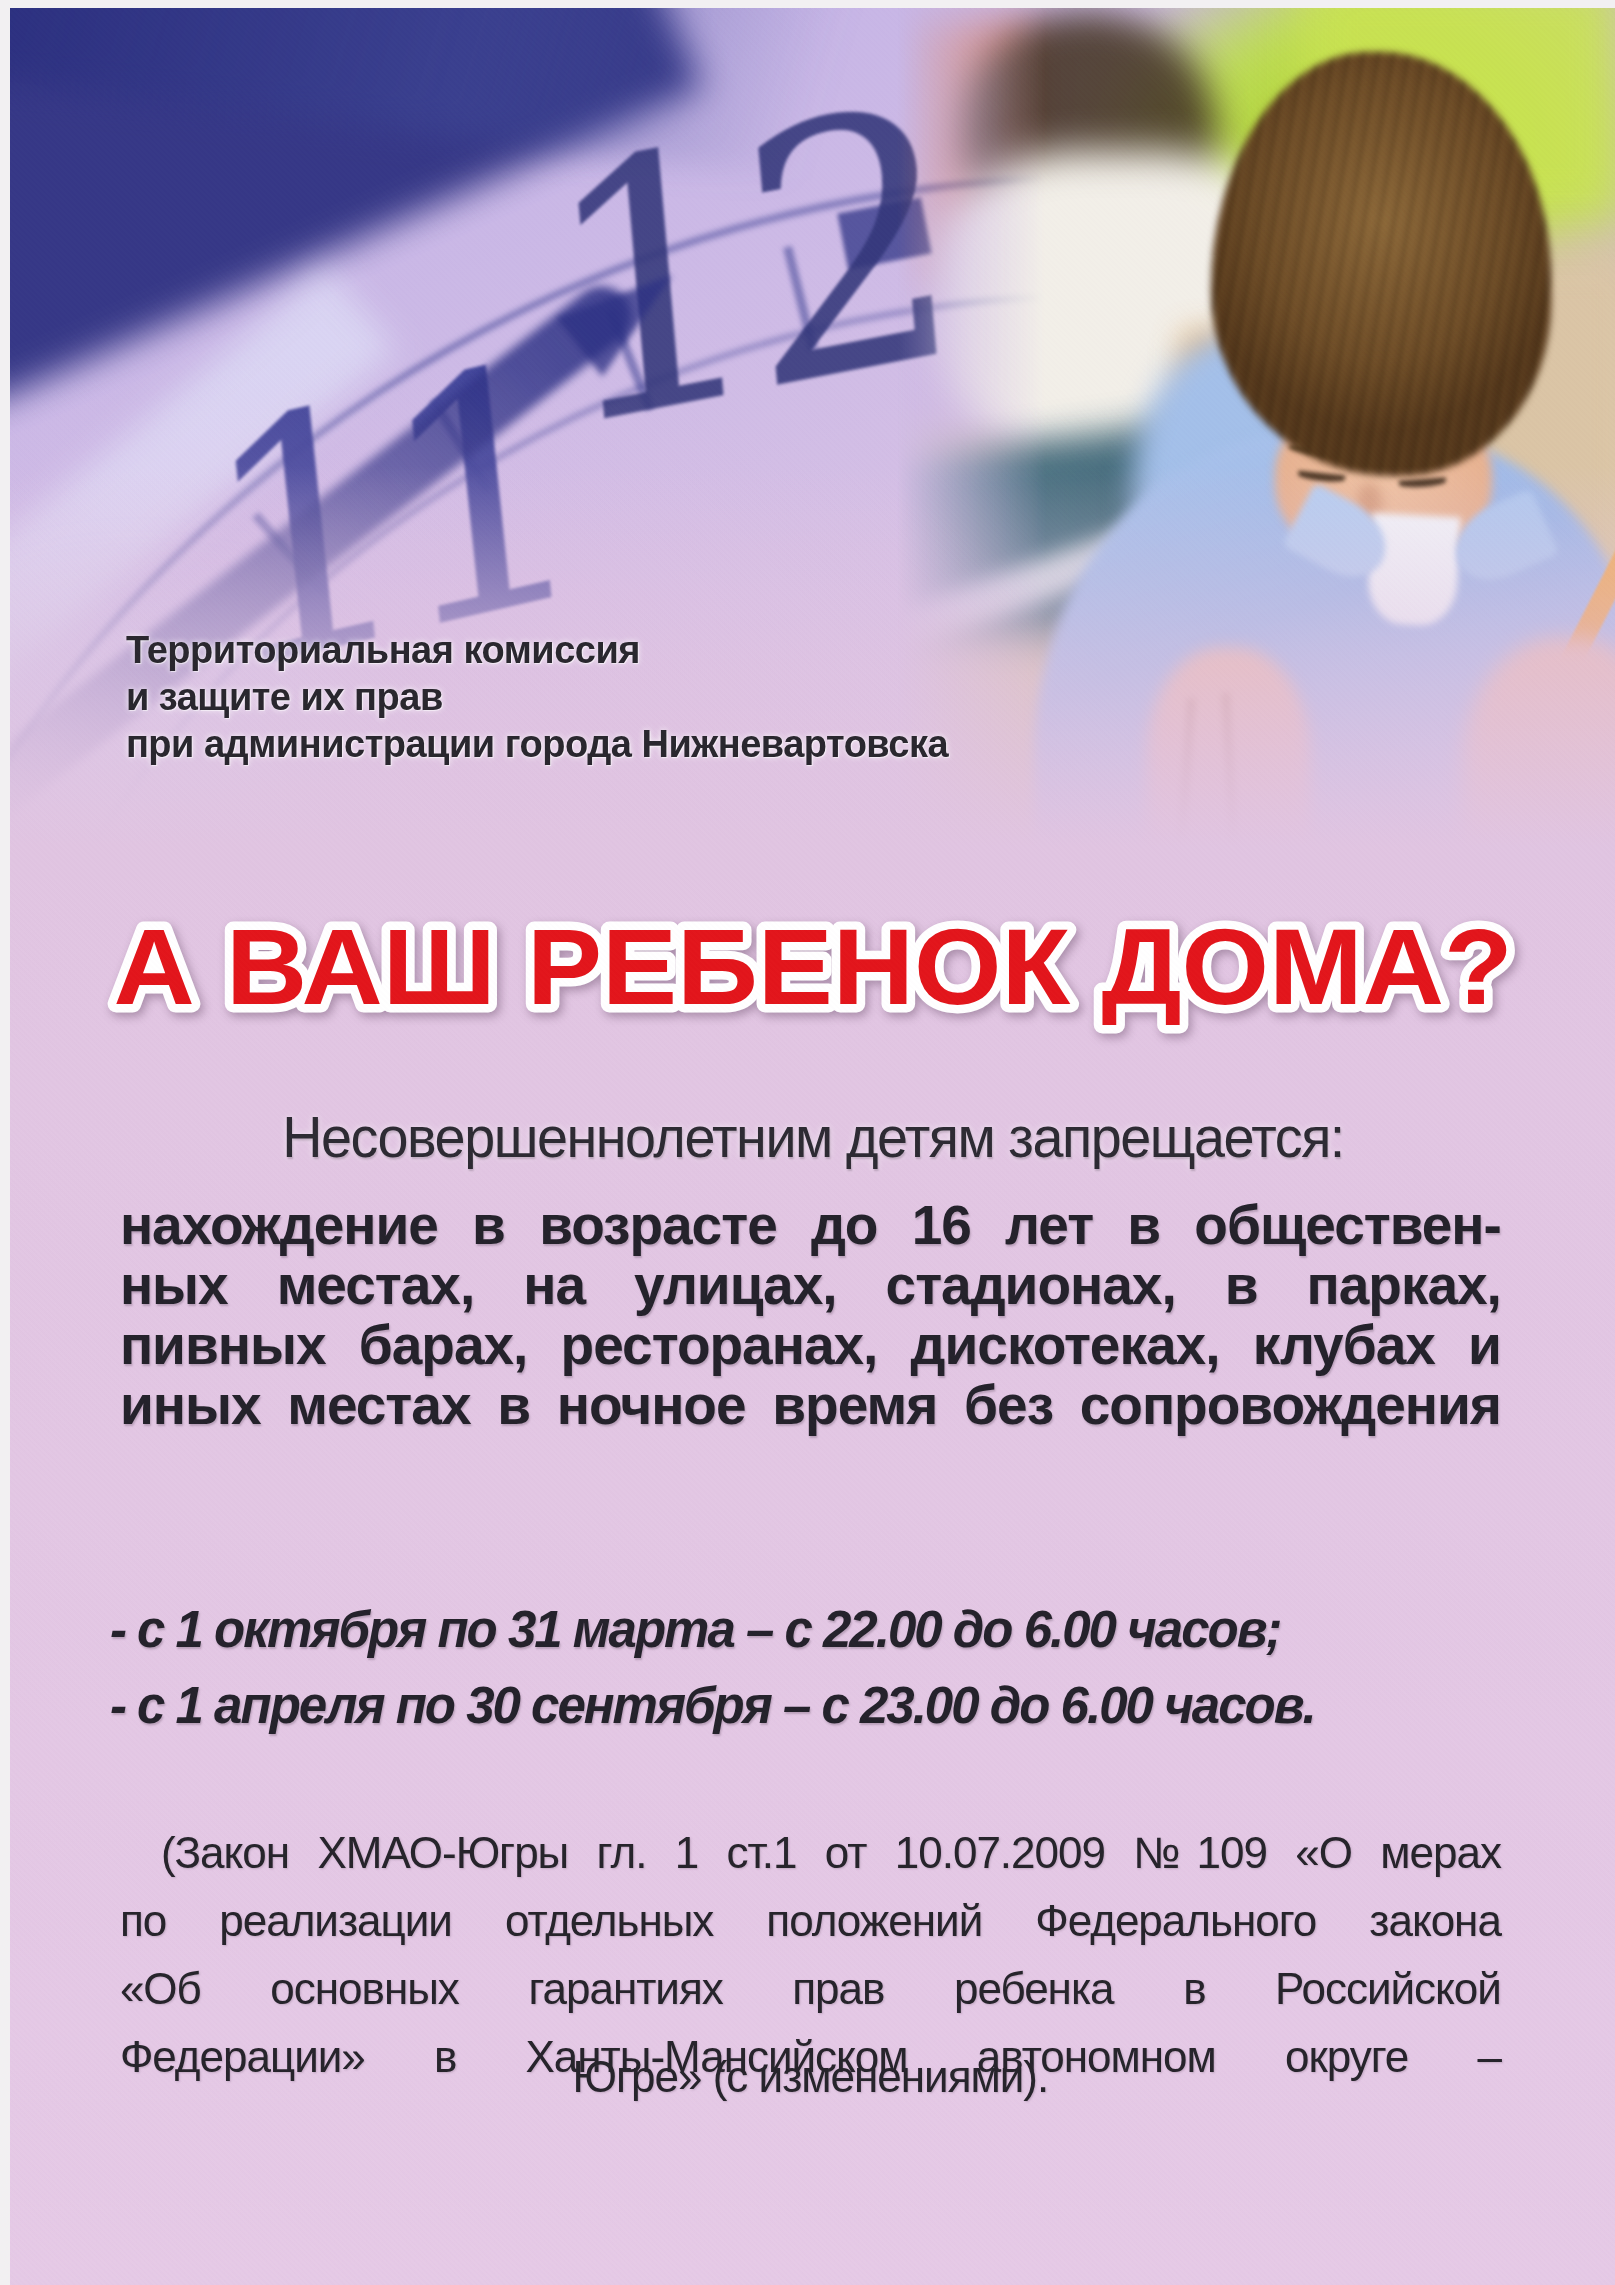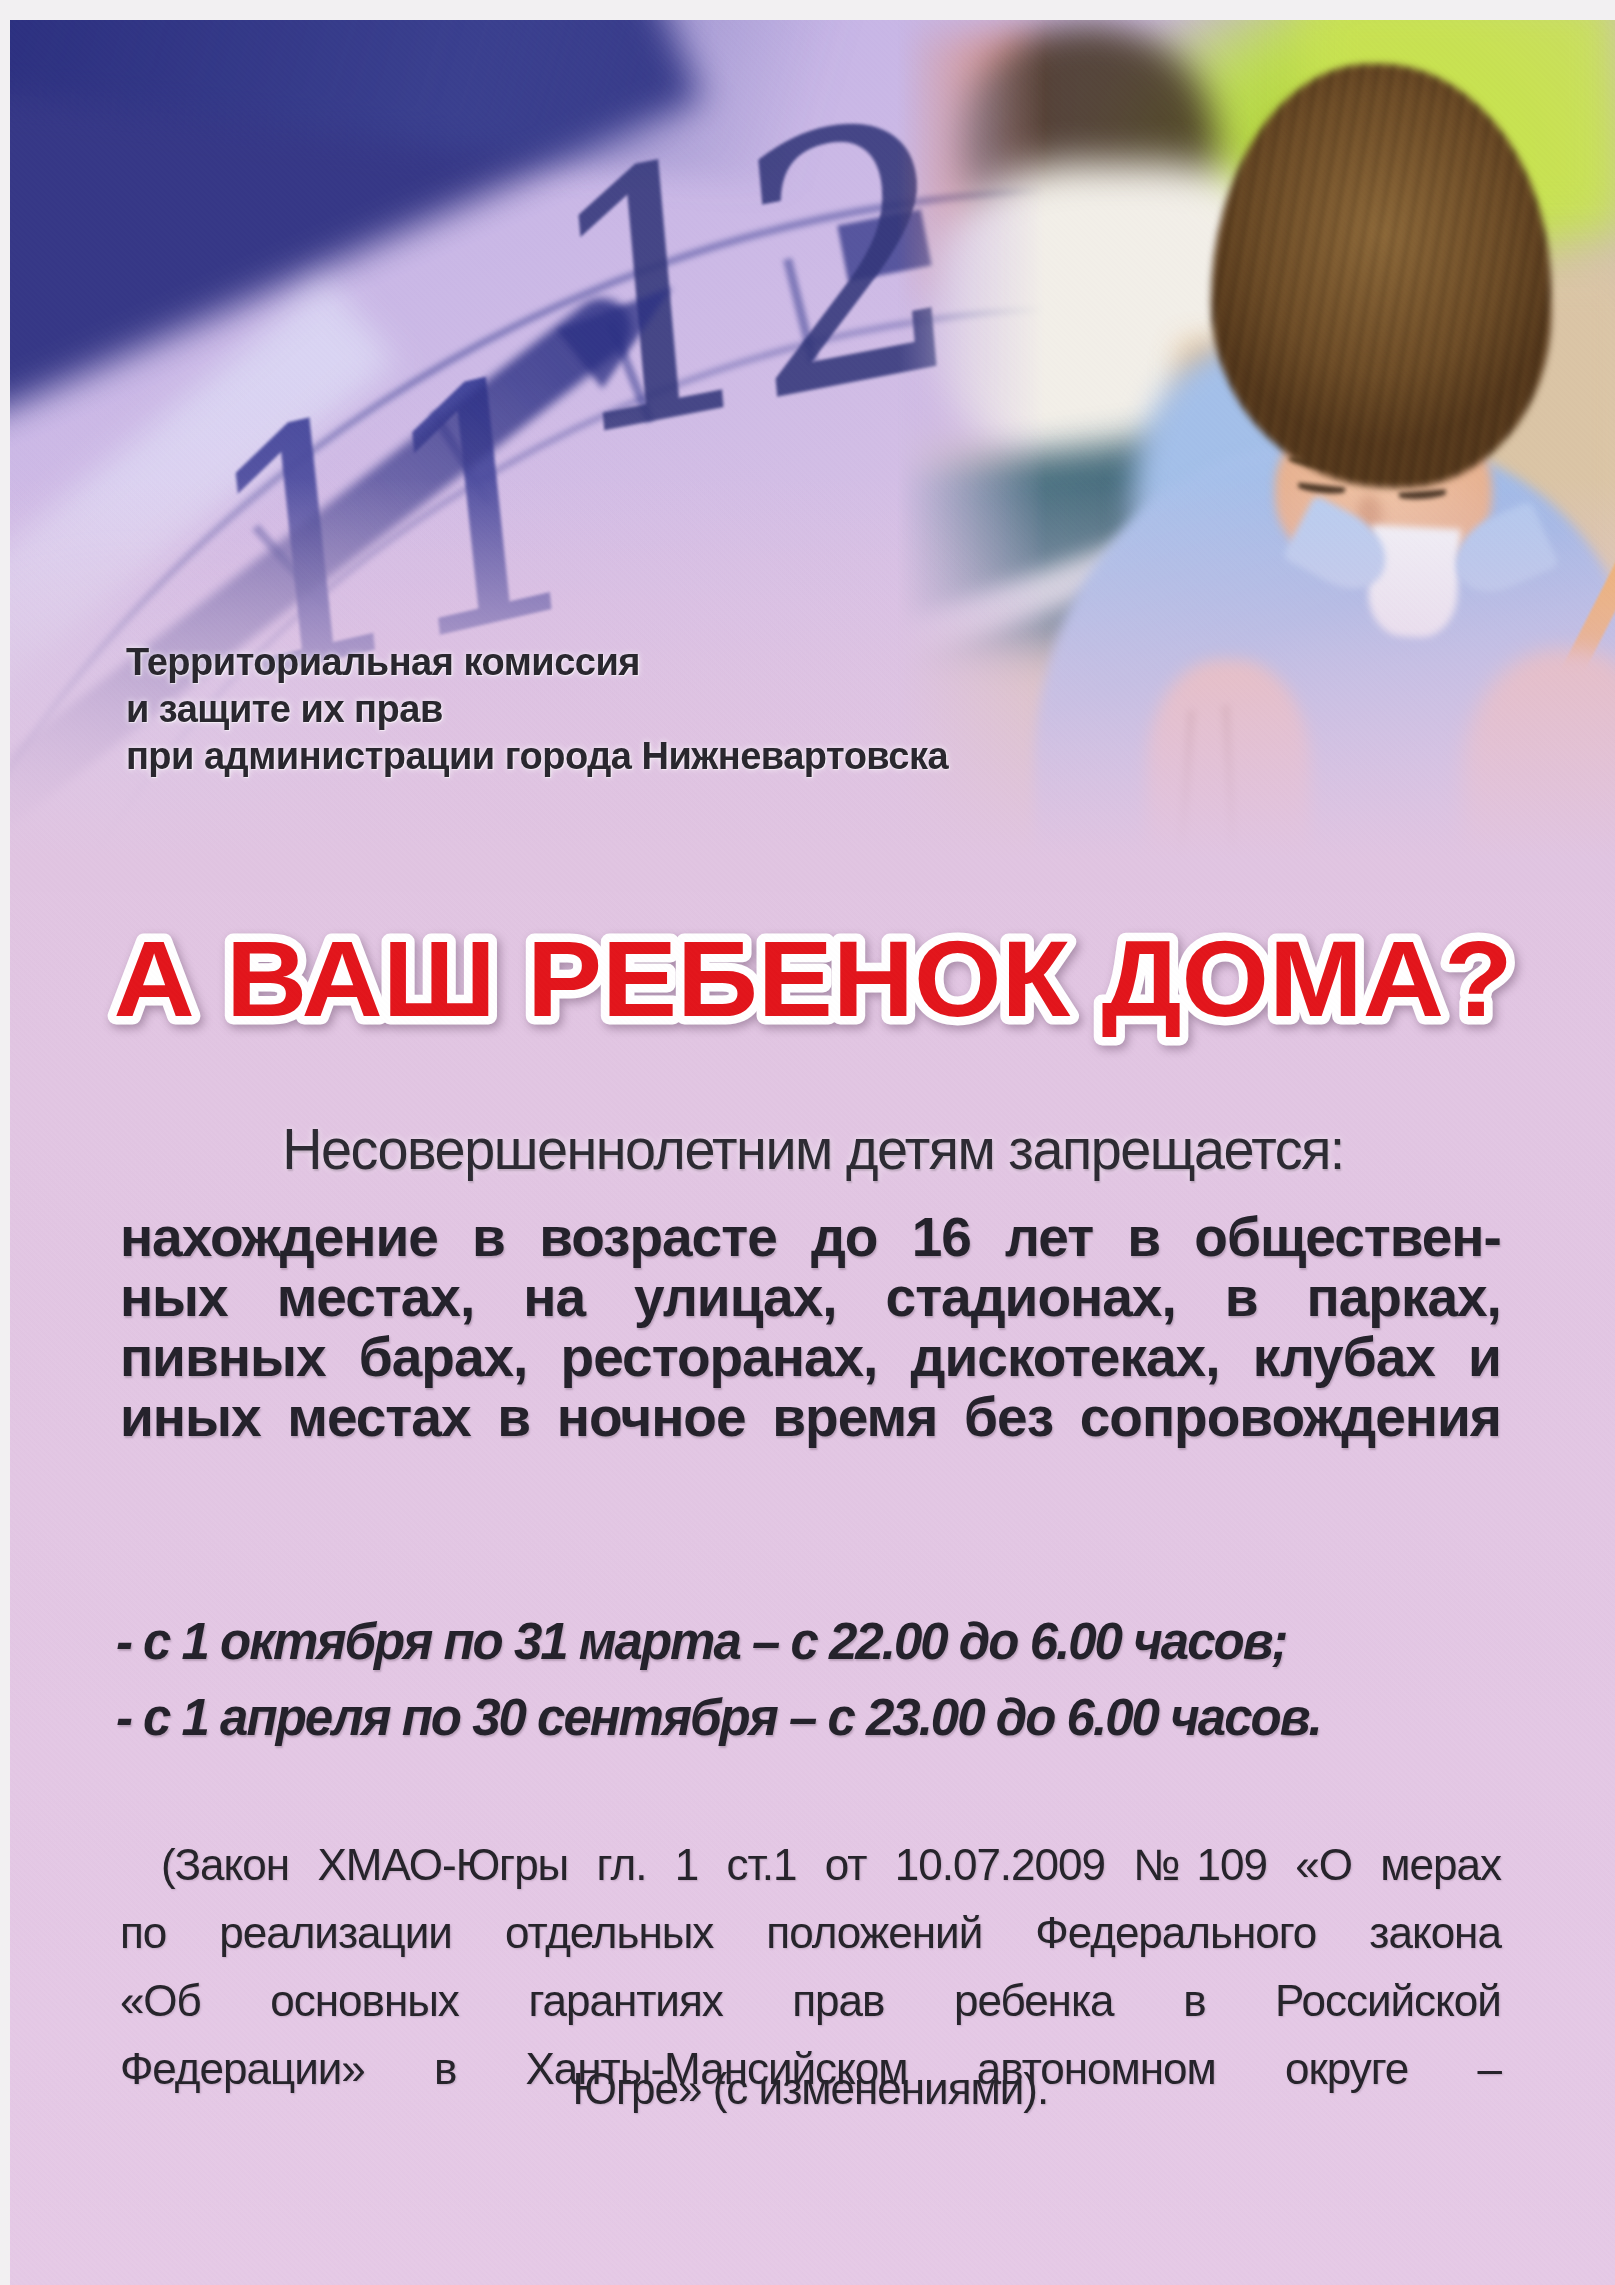--- a/index.html
+++ b/index.html
@@ -1,19 +1,19 @@
 <!DOCTYPE html>
 <html><head>
 <meta charset="utf-8">
 <style>
   html,body{margin:0;padding:0;}
   body{width:1616px;height:2285px;background:#ffffff;font-family:"Liberation Sans",sans-serif;overflow:hidden;}
   .page{position:relative;width:1616px;height:2285px;background:#f2f0f2;}
   .poster{position:absolute;left:9.9px;top:7.9px;right:0;bottom:0;
-    background:linear-gradient(180deg,#dcc2df 0%,#e0c4e1 30%,#e2c6e3 65%,#e5c9e6 100%);margin-top:12px;}
+    background:linear-gradient(180deg,#dcc2df 0%,#e0c4e1 30%,#e2c6e3 65%,#e5c9e6 100%);}
   
   .photo{position:absolute;left:0;top:0;right:0;height:872px;overflow:hidden;
     background:linear-gradient(160deg,#bfb0e6 0%,#cdbae6 38%,#d8c2e4 72%,#e0c4e1 100%);}
   .photo *{position:absolute;}
   .corner-wedge{left:-148px;top:-167px;width:788px;height:424px;background:#272b7d;
     transform:rotate(-24deg);filter:blur(17.7px);opacity:.92;}
   .top-shade{left:-39px;top:-69px;width:1133px;height:207px;transform:rotate(7deg);
     background:linear-gradient(100deg,rgba(39,43,124,.95) 0%,rgba(60,70,150,.5) 45%,rgba(120,130,190,0) 75%);
     filter:blur(15.8px);}
   .ring-outer{left:-227px;top:167px;width:2620px;height:2620px;border-radius:50%;
@@ -115,21 +115,21 @@
   .title-svg{position:absolute;left:0;top:880px;width:100%;height:148px;z-index:10;
     filter:drop-shadow(3.9px 4.9px 4.9px rgba(100,70,100,.45));}
   .heading{position:absolute;left:0;top:1095px;width:100%;text-align:center;z-index:10;
     font-size:58px;letter-spacing:-1.5px;color:#2a2830;transform:scaleX(.96);
     text-shadow:0 0 7.9px rgba(255,255,255,.6),1px 2px 2px rgba(90,70,90,.35);}
   .para{position:absolute;left:110px;width:1381px;font-weight:bold;
     font-size:55px;line-height:60px;letter-spacing:-1px;color:#211f28;
     text-shadow:1px 2px 2px rgba(90,70,90,.3);}
   .para.just{top:1187px;white-space:pre-line;text-align:justify;text-align-last:justify;}
   .para.lastline{top:1427px;}
-  .sched{position:absolute;left:106px;top:1584px;width:1399px;font-weight:bold;font-style:italic;
+  .sched{position:absolute;left:100px;top:1584px;width:1399px;font-weight:bold;font-style:italic;
     font-size:51px;line-height:76px;letter-spacing:-2px;color:#211f28;
     text-shadow:1px 2px 2px rgba(90,70,90,.3);}
   .law{position:absolute;left:110px;width:1381px;font-size:44px;line-height:68px;
     letter-spacing:-1px;color:#232128;text-shadow:1px 1px 2px rgba(90,70,90,.25);}
   .law.just{top:1811px;white-space:pre-line;text-align:justify;text-align-last:justify;text-indent:41px;}
   .law.lastline{top:2035px;text-align:center;}
   .texture{position:absolute;left:0;top:0;right:0;bottom:0;pointer-events:none;z-index:20;opacity:.5;
     background:repeating-linear-gradient(45deg,rgba(255,255,255,.04) 0 2px,rgba(200,160,200,.04) 2px 3.9px);}
 </style>
 </head>

